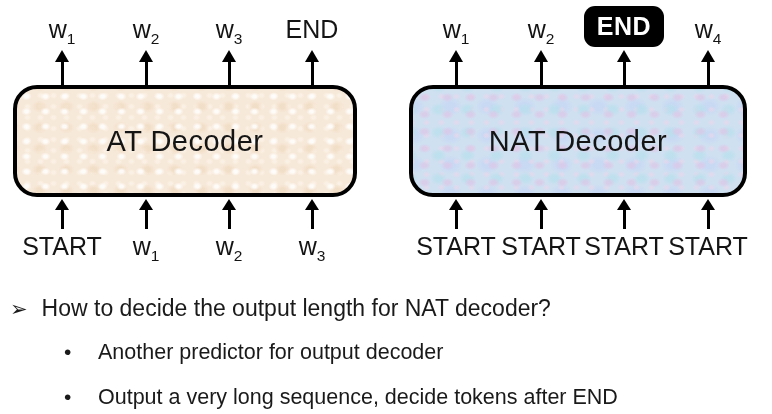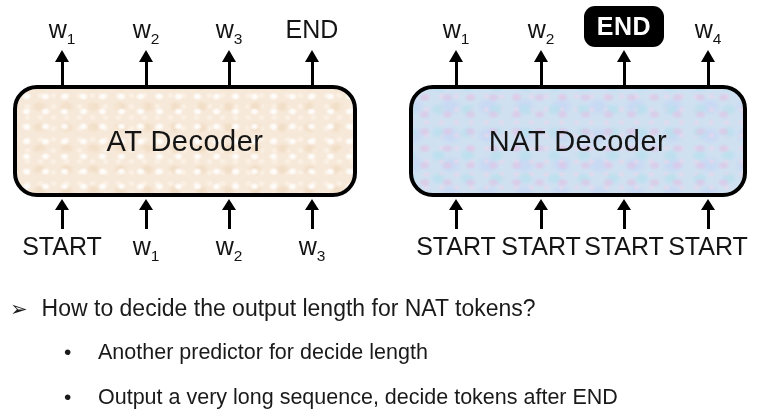--- a/index.html
+++ b/index.html
@@ -158,24 +158,24 @@
       <div class="shaft"></div>
     </div>
 
   <div class="tok" style="left:456px;top:231px"><span>START</span><sub></sub></div>
   <div class="tok" style="left:541px;top:231px"><span>START</span><sub></sub></div>
   <div class="tok" style="left:624px;top:231px"><span>START</span><sub></sub></div>
   <div class="tok" style="left:708px;top:231px"><span>START</span><sub></sub></div>
 
   <div class="q-line">
     <span class="q-bullet">➢</span>
-    <span>How to decide the output length for NAT tokens?</span>
+    <span>How to decide the output length for NAT decoder?</span>
   </div>
   <div class="b-line b1">
     <span class="dot">•</span>
-    <span>Another predictor for decide length</span>
+    <span>Another predictor for output decoder</span>
   </div>
   <div class="b-line b2">
     <span class="dot">•</span>
     <span>Output a very long sequence, decide tokens after END</span>
   </div>
 
 </div>
 
 </body></html>

